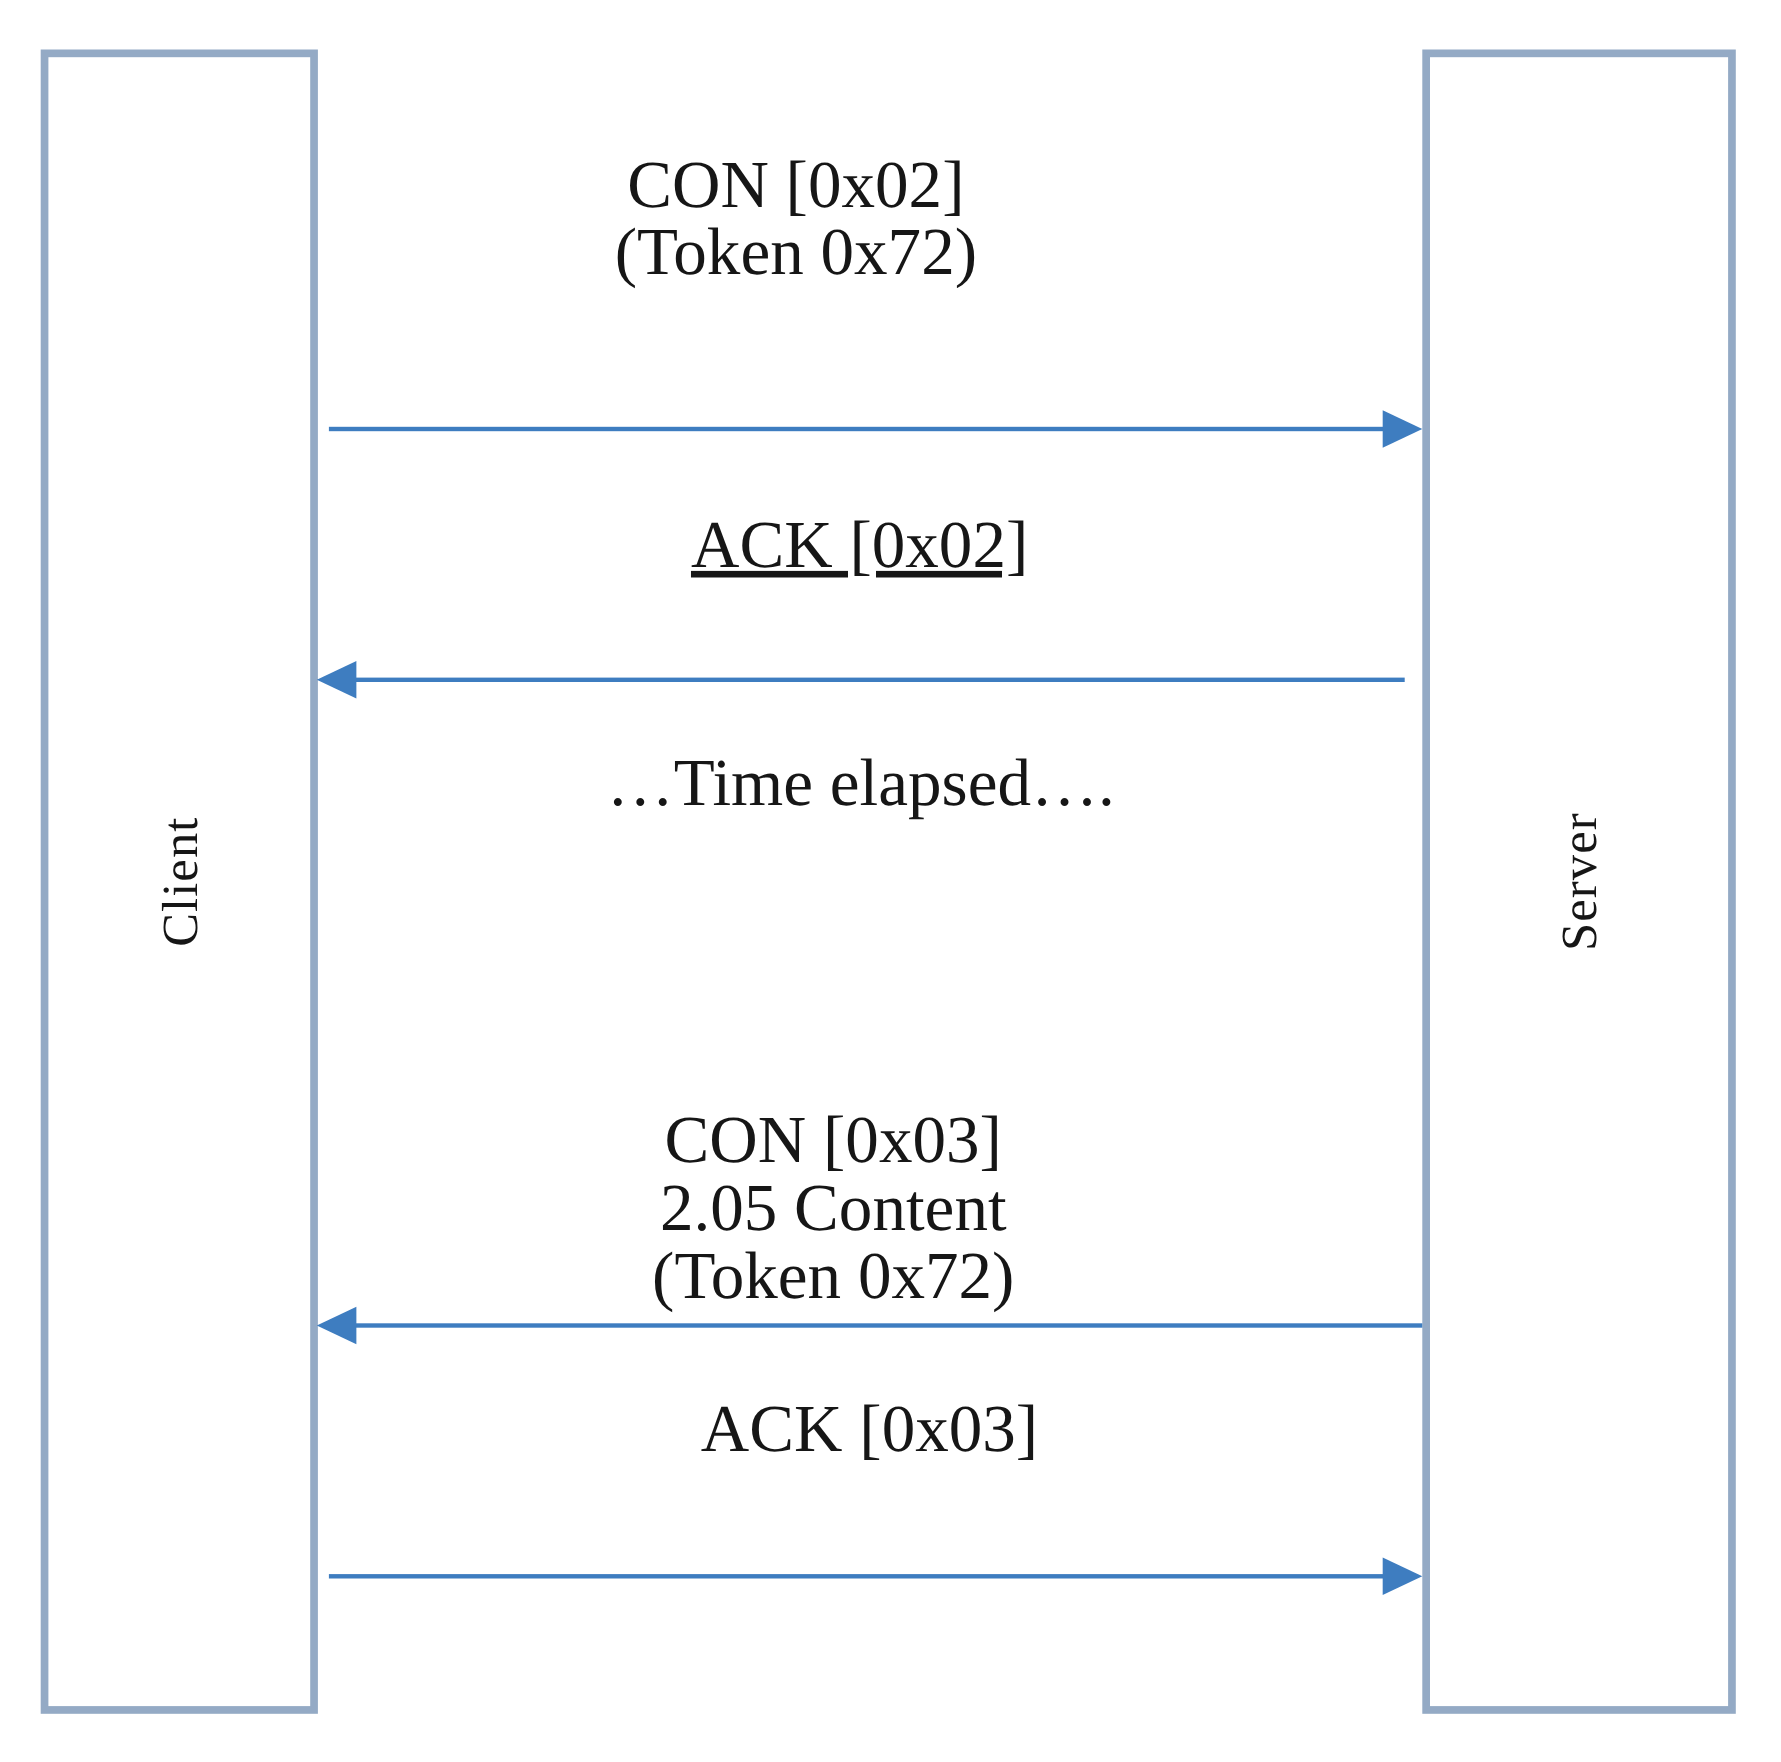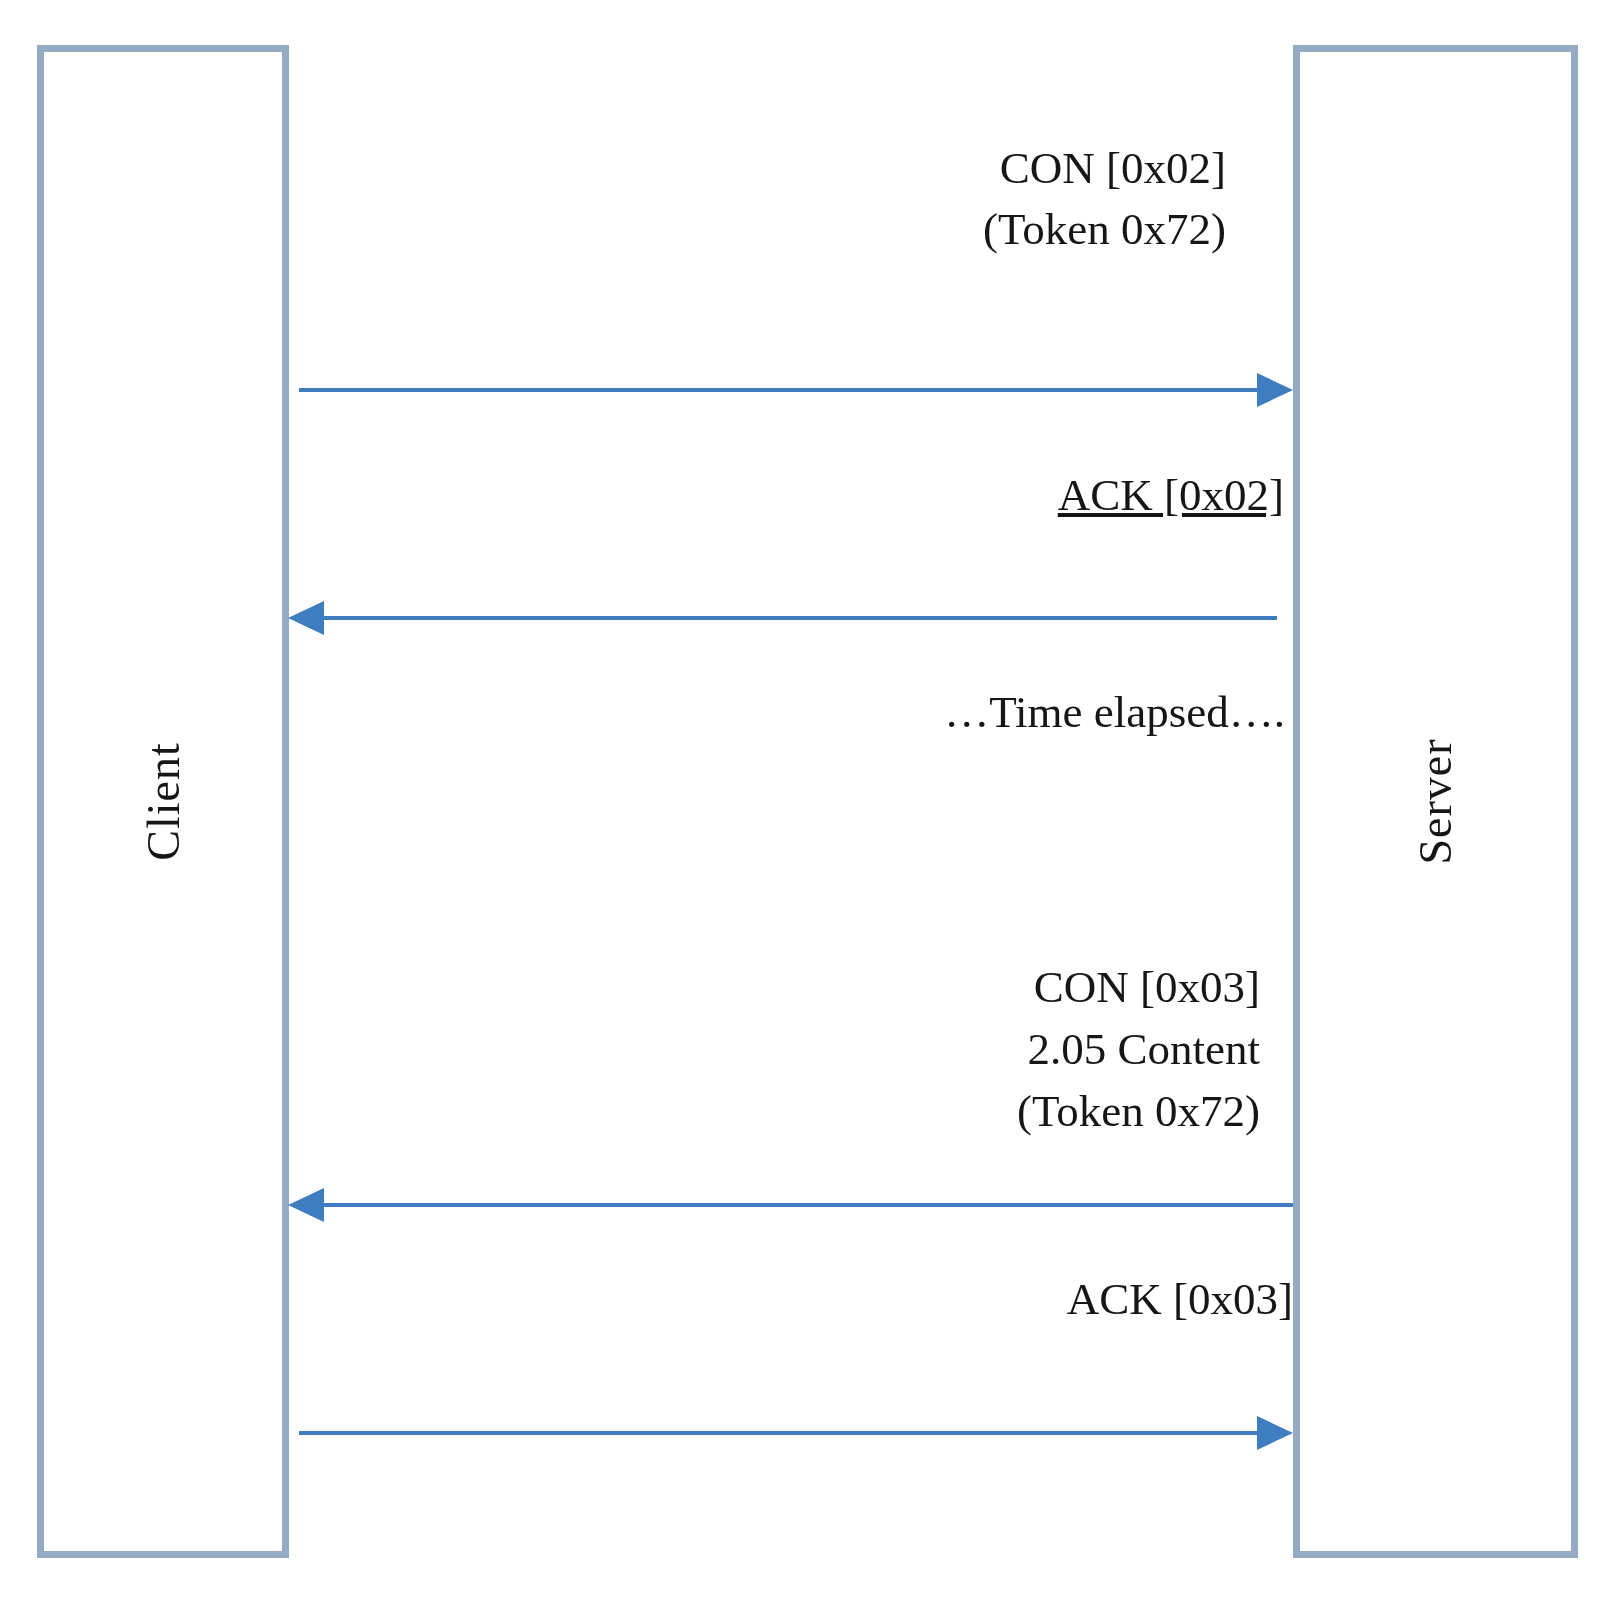--- a/index.html
+++ b/index.html
@@ -40,30 +40,30 @@
     color: var(--text);
     letter-spacing: 1px;
     white-space: nowrap;
   }
 
   
   .msg {
     position: absolute;
     left: 288px;
     width: 1005px;
-    text-align: right;
+    text-align: center;
     color: var(--text);
-    font-size: 45px;
+    font-size: 61px;
     line-height: 61px;
     white-space: nowrap;
   }
   .m1 { top: 138px;  margin-left: -67px; }
   .m2 { top: 465px;  margin-left: -9px; text-decoration: underline;  }
   .m3 { top: 682px;  margin-left: -8px;  }
-  .m4 { top: 956px;  margin-left: -33px; line-height: 62px; }
+  .m4 { top: 1006px;  margin-left: -33px; line-height: 62px; }
   .m5 { top: 1269px; margin-left: 0px;   }
 
   
   .arrow { position: absolute; height: 38px; }
   .a1 { left: 299px; top: 371px;  width: 994px;  }
   .a2 { left: 288px; top: 599px;  width: 989px;  }
   .a3 { left: 288px; top: 1186px; width: 1005px; }
   .a4 { left: 299px; top: 1414px; width: 994px;  }
 
   .arrow .shaft {

